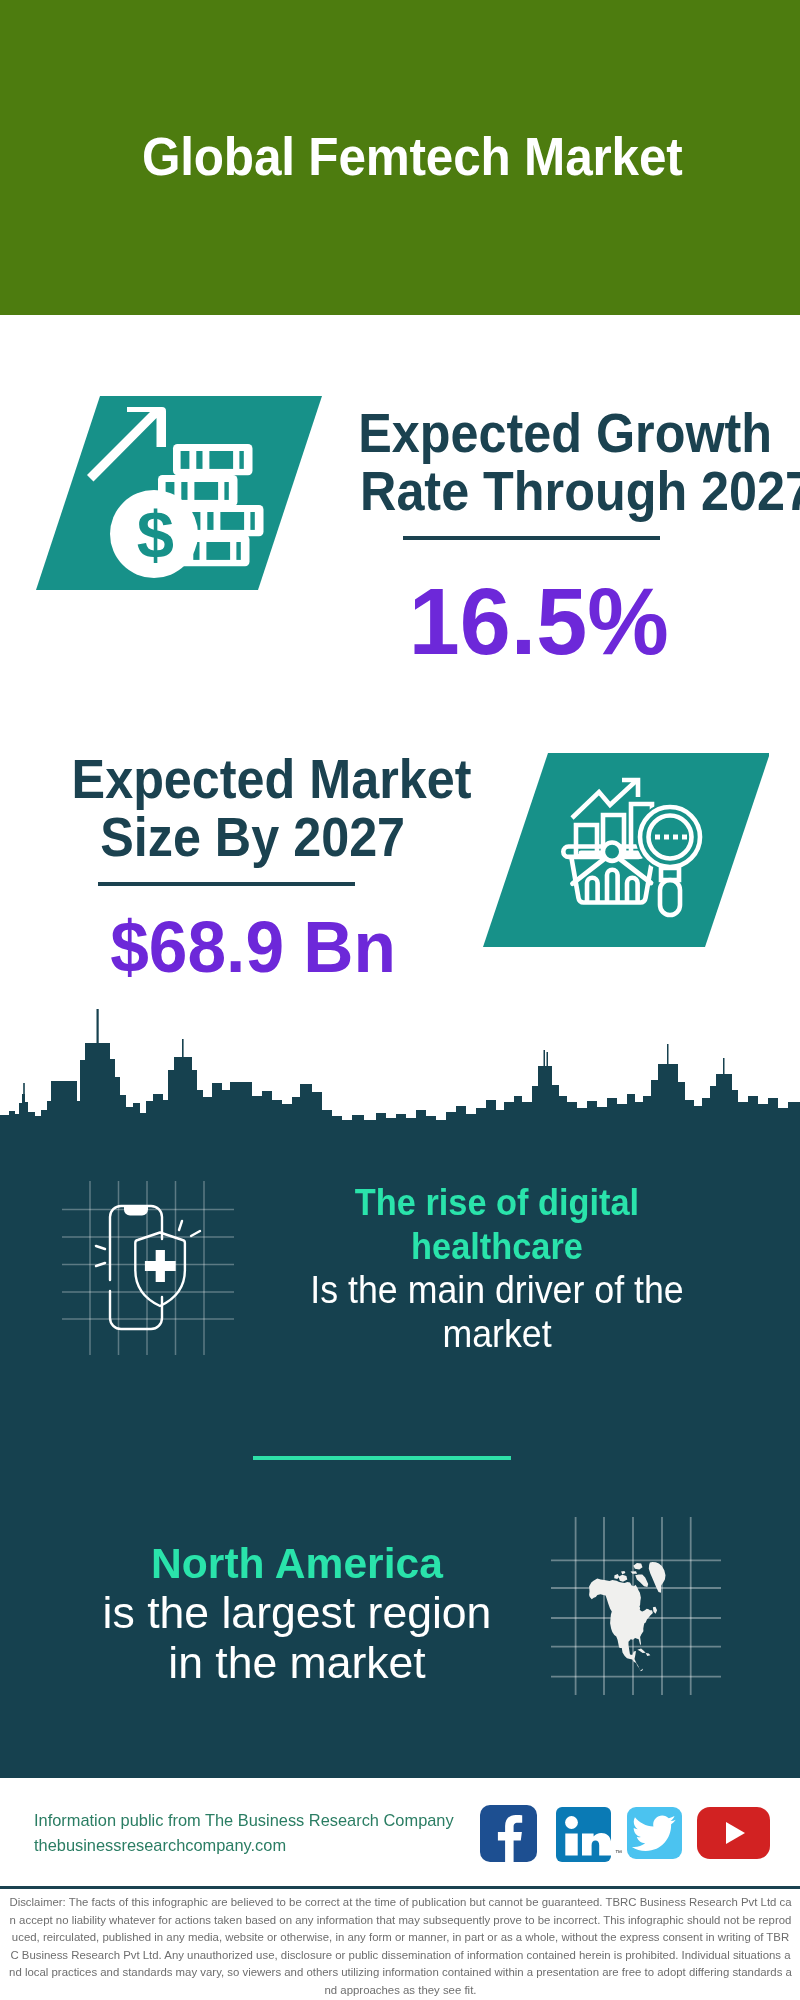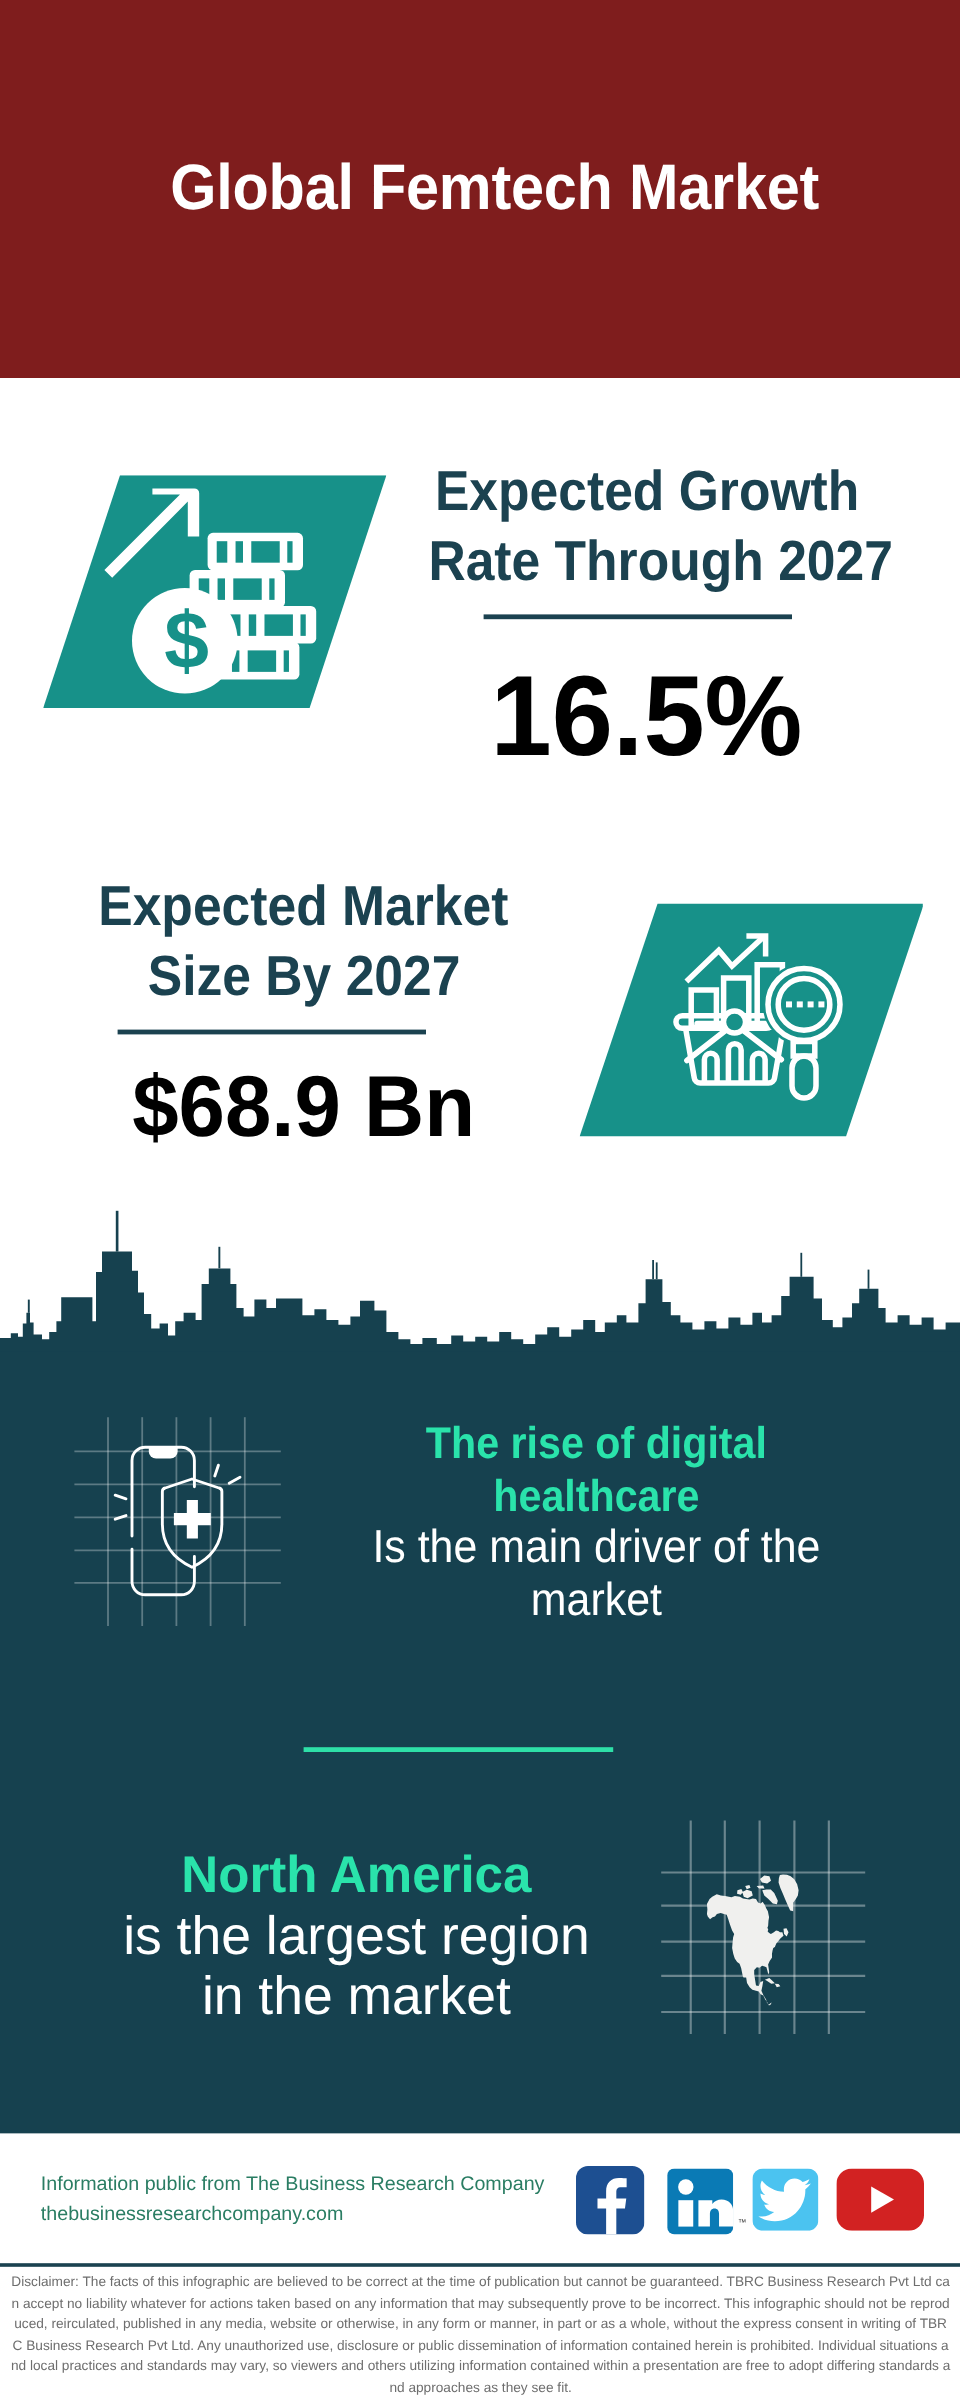--- a/index.html
+++ b/index.html
@@ -5,40 +5,40 @@
   * { box-sizing: border-box; margin:0; padding:0; }
   html,body { width:800px; height:2000px; }
   body {
     font-family: "Liberation Sans", sans-serif;
     background:#ffffff;
     -webkit-font-smoothing: antialiased;
   }
   .page { position:relative; width:800px; height:2000px; overflow:hidden; background:#fff; }
 
   
-  .header { position:absolute; left:0; top:0; width:800px; height:315px; background:#7f1d1d; }
+  .header { position:absolute; left:0; top:0; width:800px; height:315px; background:#4d7c0f; }
   .header-title {
     position:absolute; left:12px; top:126px; width:800px; text-align:center;
     font-size:53.5px; font-weight:bold; color:#ffffff; letter-spacing:-0.2px;
     transform-origin:center top;
   }
   .header-title span { display:inline-block; transform:scaleX(0.925); transform-origin:center; }
 
   
   .stat1 { position:absolute; left:0; top:0; width:800px; height:2000px; }
   .stat2 { position:absolute; left:0; top:0; width:636px; height:2000px; }
 
   .para { position:absolute; }
   .para svg { display:block; }
 
   .stat-text { position:absolute; text-align:center; }
-  .stat-label { font-size:47px; font-weight:bold; color:#1b4250; line-height:58px; }
+  .stat-label { font-size:55px; font-weight:bold; color:#1b4250; line-height:58px;margin-top:24px; }
   .stat-label span { display:inline-block; transform:scaleX(0.915); white-space:nowrap; }
   .rule { height:3.5px; background:#1b4250; margin:16px auto 0 auto; }
-  .stat-value { font-size:95px; font-weight:bold; color:#000000; line-height:1; margin-top:34px; }
+  .stat-value { font-size:95px; font-weight:bold; color:#6d28d9; line-height:1; margin-top:34px; }
   .stat-value span { display:inline-block; transform:scaleX(0.965); white-space:nowrap; }
 
 
   .para1 { left:36px; top:396px; }
   .para2 { left:483px; top:753px; }
   .st1 { left:339px; top:380px; width:400px; }
   .st2 { left:53px; top:726px; width:400px; }
   .st2 .stat-value { font-size:72px; margin-top:25px; }
   .r1 { width:257px; margin-left:64px; }
   .r2 { width:257px; margin-left:45px; }

